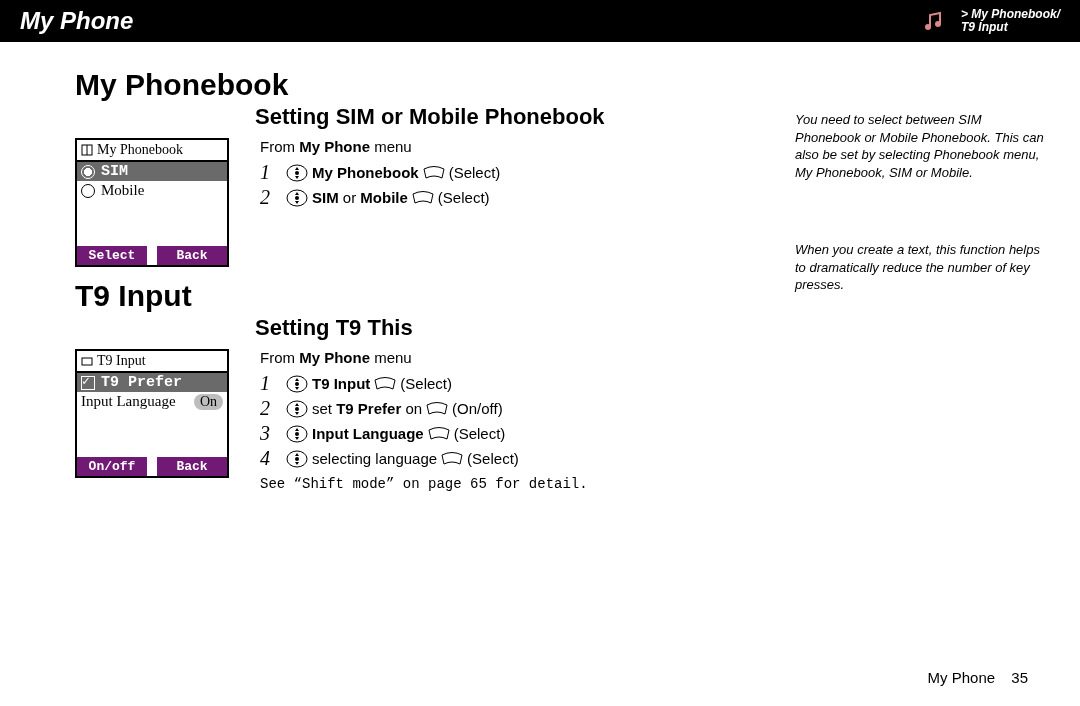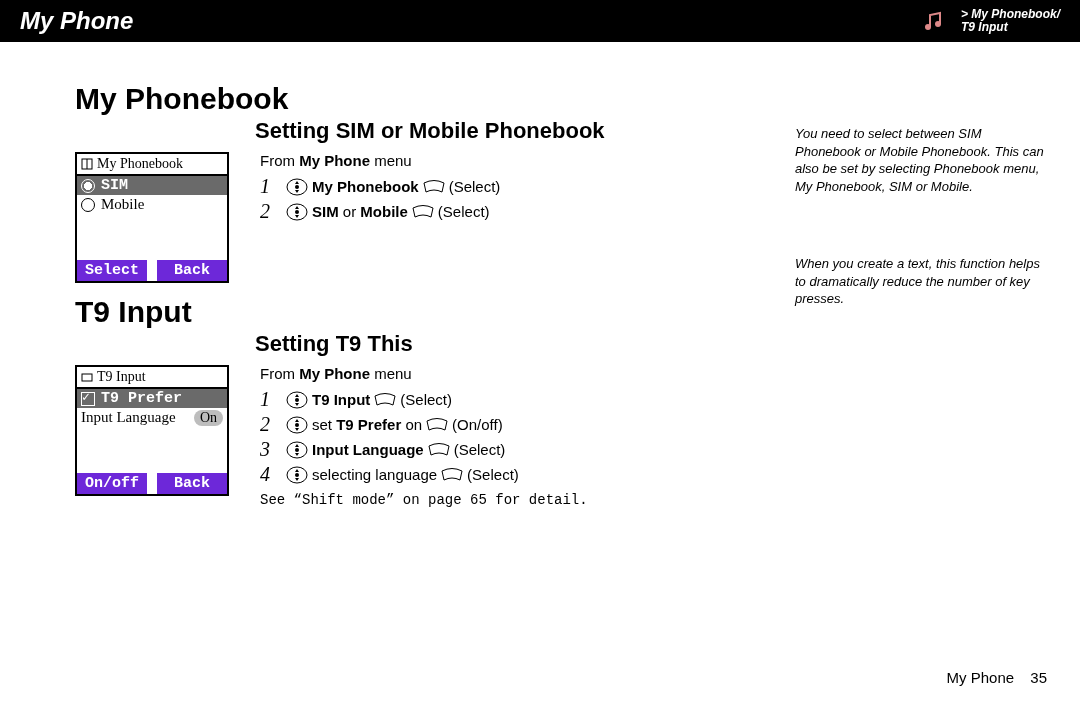--- a/index.html
+++ b/index.html
@@ -39,21 +39,21 @@
   }
   .header-breadcrumb {
     font-style: italic;
     font-weight: bold;
     font-size: 12px;
     line-height: 1.1;
   }
   
   .page {
     display: flex;
-    padding: 28px 30px 0 75px;
+    padding: 14px 30px 0 75px;
     gap: 20px;
   }
   .main-col {
     flex: 0 0 700px;
   }
   .side-col {
     flex: 1;
     padding-top: 55px;
     font-style: italic;
     font-size: 13px;
@@ -152,25 +152,25 @@
   .radio.filled { background: radial-gradient(circle, #000 45%, transparent 50%); }
   .check { position: relative; }
   .check.on::after {
     content: "✓"; position: absolute; top:-4px; left:0; font-size:13px; color:#000;
   }
   .ps-list .sel .radio, .ps-list .sel .check { border-color: #fff; }
   .ps-list .sel .radio.filled { background: radial-gradient(circle, #fff 45%, transparent 50%); }
   .ps-list .sel .check.on::after { color:#fff; }
   .ps-soft {
     display: flex;
-    background: #6d28d9;
+    background: #701a75;
     color: #fff;
     font-family: "Courier New", monospace;
     font-weight: bold;
-    font-size: 15px;
+    font-size: 13px;
   }
   .ps-soft span {
     flex: 1;
     text-align: center;
     padding: 2px 0;
   }
   .ps-soft .gap { flex: 0 0 10px; background:#fff; }
   .ps-row-toggle {
     display:flex; align-items:center; justify-content:space-between;
     padding: 1px 4px; font-size: 15px;
@@ -180,21 +180,21 @@
     background:#bdbdbd;
     border-radius: 9px;
     padding: 0 6px;
     font-size: 14px;
     font-family: Georgia, serif;
   }
   
   .page-footer {
     position: absolute;
     bottom: 20px;
-    right: 33px;
+    right: 52px;
     font-size: 15px;
     font-family: "Century Gothic", Futura, sans-serif;
   }
   .page-footer .num { margin-left: 12px; }
 </style>
 </head>
 <body>
 
 <div class="header-bar">
   <div class="header-title">My Phone</div>

